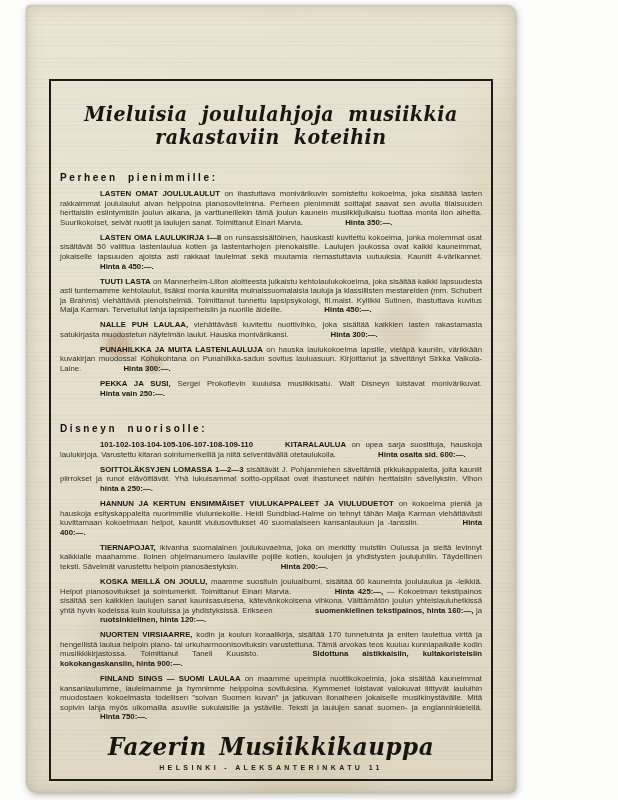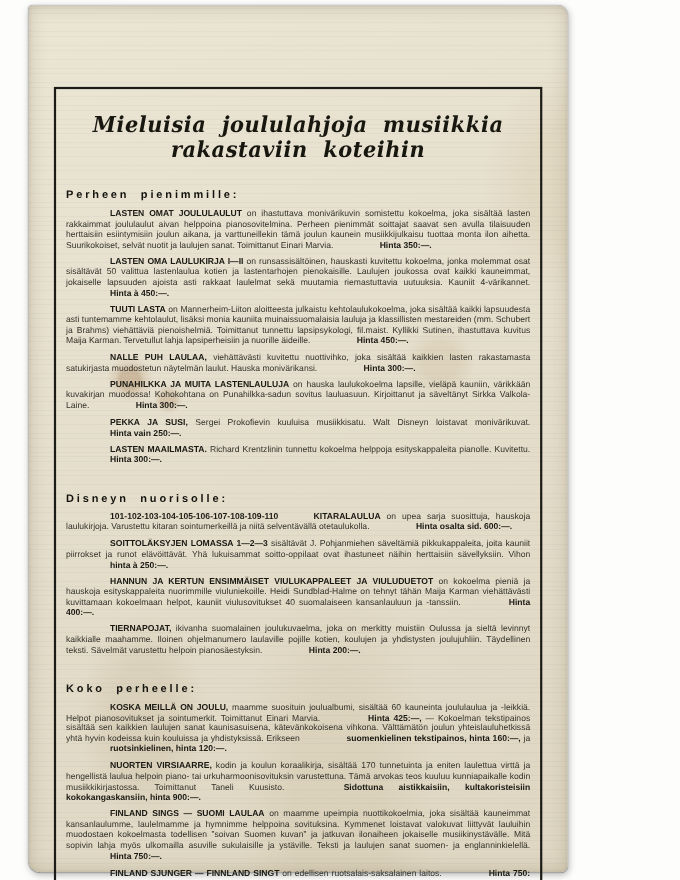--- a/index.html
+++ b/index.html
@@ -84,41 +84,38 @@
     <div>
   <section class="cat-section">
     <h2 class="sec-heading">Perheen pienimmille:</h2>
     <div class="sec-items">
             <p class="cat-item"><span class="seg-bold">LASTEN OMAT JOULULAULUT</span><span class="seg"> on ihastuttava monivärikuvin somistettu kokoelma, joka sisältää lasten rakkaimmat joululaulut aivan helppoina pianosovitelmina. Perheen pienimmät soittajat saavat sen avulla tilaisuuden herttaisiin esiintymisiin joulun aikana, ja varttuneillekin tämä joulun kaunein musiikkijulkaisu tuottaa monta ilon aihetta. Suurikokoiset, selvät nuotit ja laulujen sanat. Toimittanut Einari Marvia. </span><span class="seg-bold">Hinta 350:—.</span></p>
             <p class="cat-item"><span class="seg-bold">LASTEN OMA LAULUKIRJA I—II</span><span class="seg"> on runsassisältöinen, hauskasti kuvitettu kokoelma, jonka molemmat osat sisältävät 50 valittua lastenlaulua kotien ja lastentarhojen pienokaisille. Laulujen joukossa ovat kaikki kauneimmat, jokaiselle lapsuuden ajoista asti rakkaat laulelmat sekä muutamia riemastuttavia uutuuksia. Kauniit 4-värikannet. </span><span class="seg-bold">Hinta à 450:—.</span></p>
             <p class="cat-item"><span class="seg-bold">TUUTI LASTA</span><span class="seg"> on Mannerheim-Liiton aloitteesta julkaistu kehtolaulukokoelma, joka sisältää kaikki lapsuudesta asti tuntemamme kehtolaulut, lisäksi monia kauniita muinaissuomalaisia lauluja ja klassillisten mestareiden (mm. Schubert ja Brahms) viehättäviä pienoishelmiä. Toimittanut tunnettu lapsipsykologi, fil.maist. Kyllikki Sutinen, ihastuttava kuvitus Maija Karman. Tervetullut lahja lapsiperheisiin ja nuorille äideille. </span><span class="seg-bold">Hinta 450:—.</span></p>
             <p class="cat-item"><span class="seg-bold">NALLE PUH LAULAA,</span><span class="seg"> viehättävästi kuvitettu nuottivihko, joka sisältää kaikkien lasten rakastamasta satukirjasta muodostetun näytelmän laulut. Hauska monivärikansi. </span><span class="seg-bold">Hinta 300:—.</span></p>
             <p class="cat-item"><span class="seg-bold">PUNAHILKKA JA MUITA LASTENLAULUJA</span><span class="seg"> on hauska laulukokoelma lapsille, vieläpä kauniin, värikkään kuvakirjan muodossa! Kohokohtana on Punahilkka-sadun sovitus lauluasuun. Kirjoittanut ja säveltänyt Sirkka Valkola-Laine. </span><span class="seg-bold">Hinta 300:—.</span></p>
             <p class="cat-item"><span class="seg-bold">PEKKA JA SUSI,</span><span class="seg"> Sergei Prokofievin kuuluisa musiikkisatu. Walt Disneyn loistavat monivärikuvat. </span><span class="seg-bold">Hinta vain 250:—.</span></p>
-            <p class="cat-item"><span class="seg-bold">LASTEN MAAILMASTA.</span><span class="seg"> Richard Krentzlinin tunnettu kokoelma helppoja esityskappaleita pianolle. Kuvitettu. </span><span class="seg-bold">Hinta 300:—.</span></p>
           </div>
   </section>
 
   <section class="cat-section">
     <h2 class="sec-heading">Disneyn nuorisolle:</h2>
     <div class="sec-items">
             <p class="cat-item"><span class="seg-bold">101-102-103-104-105-106-107-108-109-110&nbsp;&nbsp;&nbsp;&nbsp;&nbsp;&nbsp;KITARALAULUA</span><span class="seg"> on upea sarja suosittuja, hauskoja laulukirjoja. Varustettu kitaran sointumerkeillä ja niitä selventävällä otetaulukolla. </span><span class="seg-bold">Hinta osalta sid. 600:—.</span></p>
             <p class="cat-item"><span class="seg-bold">SOITTOLÄKSYJEN LOMASSA 1—2—3</span><span class="seg"> sisältävät J. Pohjanmiehen säveltämiä pikkukappaleita, joita kauniit piirrokset ja runot elävöittävät. Yhä lukuisammat soitto-oppilaat ovat ihastuneet näihin herttaisiin sävellyksiin. Vihon </span><span class="seg-bold">hinta à 250:—.</span></p>
             <p class="cat-item"><span class="seg-bold">HANNUN JA KERTUN ENSIMMÄISET VIULUKAPPALEET JA VIULUDUETOT</span><span class="seg"> on kokoelma pieniä ja hauskoja esityskappaleita nuorimmille viuluniekoille. Heidi Sundblad-Halme on tehnyt tähän Maija Karman viehättävästi kuvittamaan kokoelmaan helpot, kauniit viulusovitukset 40 suomalaiseen kansanlauluun ja -tanssiin. </span><span class="seg-bold">Hinta 400:—.</span></p>
             <p class="cat-item"><span class="seg-bold">TIERNAPOJAT,</span><span class="seg"> ikivanha suomalainen joulukuvaelma, joka on merkitty muistiin Oulussa ja sieltä levinnyt kaikkialle maahamme. Iloinen ohjelmanumero laulaville pojille kotien, koulujen ja yhdistysten joulujuhliin. Täydellinen teksti. Sävelmät varustettu helpoin pianosäestyksin. </span><span class="seg-bold">Hinta 200:—.</span></p>
           </div>
   </section>
 
   <section class="cat-section">
-    <h2 class="sec-heading">Koko perheelle:</h2>
     <div class="sec-items">
             <p class="cat-item"><span class="seg-bold">KOSKA MEILLÄ ON JOULU,</span><span class="seg"> maamme suosituin joulualbumi, sisältää 60 kauneinta joululaulua ja -leikkiä. Helpot pianosovitukset ja sointumerkit. Toimittanut Einari Marvia. </span><span class="seg-bold">Hinta 425:—,</span><span class="seg"> — Kokoelman tekstipainos sisältää sen kaikkien laulujen sanat kaunisasuisena, kätevänkokoisena vihkona. Välttämätön joulun yhteislauluhetkissä yhtä hyvin kodeissa kuin kouluissa ja yhdistyksissä. Erikseen </span><span class="seg-bold">suomenkielinen tekstipainos, hinta 160:—,</span><span class="seg"> ja </span><span class="seg-bold">ruotsinkielinen, hinta 120:—.</span></p>
             <p class="cat-item"><span class="seg-bold">NUORTEN VIRSIAARRE,</span><span class="seg"> kodin ja koulun koraalikirja, sisältää 170 tunnetuinta ja eniten laulettua virttä ja hengellistä laulua helpoin piano- tai urkuharmoonisovituksin varustettuna. Tämä arvokas teos kuuluu kunniapaikalle kodin musiikkikirjastossa. Toimittanut Taneli Kuusisto. </span><span class="seg-bold">Sidottuna aistikkaisiin, kultakoristeisiin kokokangaskansiin, hinta 900:—.</span></p>
             <p class="cat-item"><span class="seg-bold">FINLAND SINGS — SUOMI LAULAA</span><span class="seg"> on maamme upeimpia nuottikokoelmia, joka sisältää kauneimmat kansanlaulumme, laulelmamme ja hymnimme helppoina sovituksina. Kymmenet loistavat valokuvat liittyvät lauluihin muodostaen kokoelmasta todellisen ”soivan Suomen kuvan” ja jatkuvan ilonaiheen jokaiselle musiikinystävälle. Mitä sopivin lahja myös ulkomailla asuville sukulaisille ja ystäville. Teksti ja laulujen sanat suomen- ja englanninkielellä. </span><span class="seg-bold">Hinta 750:—.</span></p>
-            <p class="cat-item"><span class="seg-bold">FINLAND SJUNGER — FINNLAND SINGT</span><span class="seg"> on edellisen ruotsalais-saksalainen laitos. </span><span class="seg-bold">Hinta 750:—.</span></p>
           </div>
   </section>
 </div>
     <div class="footer">
       <div class="store-name">Fazerin Musiikkikauppa</div>
       <div class="store-address">HELSINKI - ALEKSANTERINKATU 11</div>
     </div>
   </div>
 
 </div>

